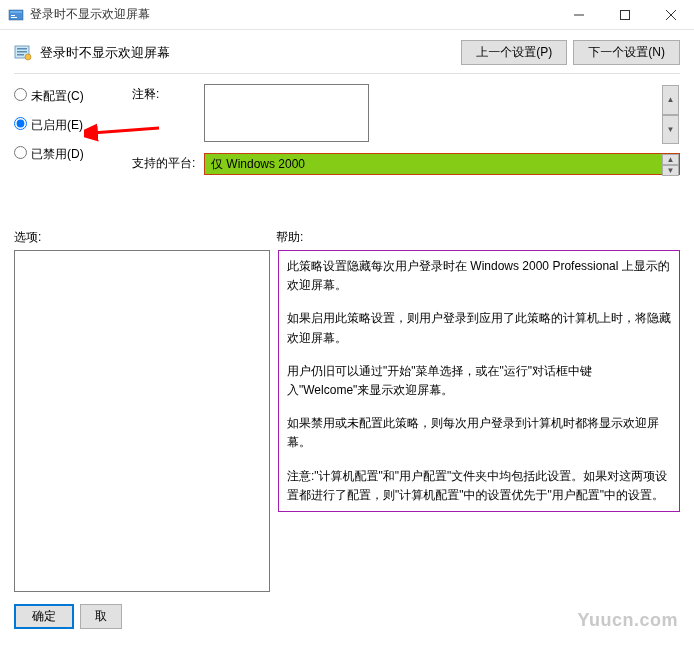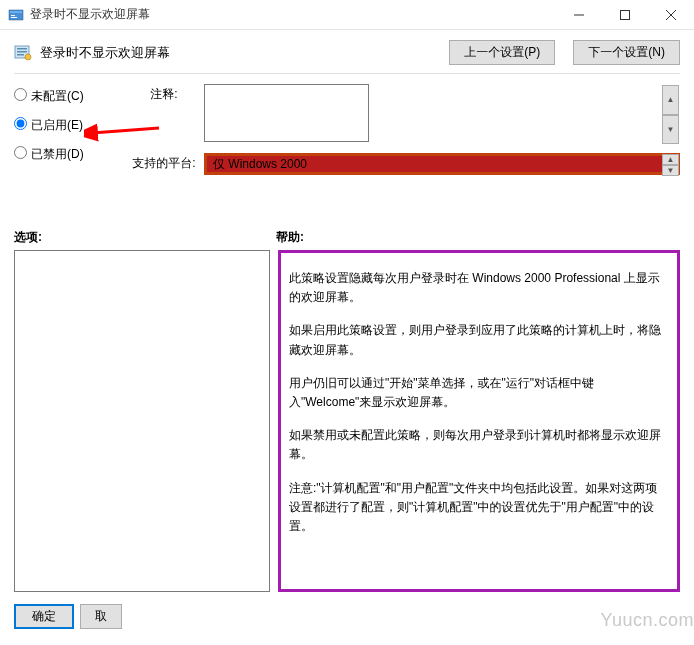--- a/index.html
+++ b/index.html
@@ -33,88 +33,88 @@
     .header-row {
       display: flex;
       align-items: center;
       padding: 10px 14px 8px 14px;
     }
     .header-row .policy-icon {
       width: 18px; height: 18px; margin-right: 8px;
       display: flex; align-items: center; justify-content: center;
     }
     .header-row .policy-title { font-size: 13px; }
-    .header-row .nav-btns { margin-left: auto; display: flex; gap: 18px; }
+    .header-row .nav-btns { margin-left: auto; display: flex; gap: 6px; }
     .btn {
       background: #e1e1e1;
       border: 1px solid #adadad;
       padding: 3px 14px;
       font-size: 12px;
       font-family: inherit;
       cursor: pointer;
     }
     .btn.primary { border: 2px solid #0078d7; padding: 2px 16px; }
     .divider { height: 1px; background: #e0e0e0; margin: 0 14px 10px 14px; }
     .config-area { display: flex; padding: 0 14px; gap: 18px; }
     .radio-col { width: 100px; padding-top: 4px; }
     .radio-row {
       display: flex; align-items: flex-start; margin-bottom: 12px; cursor: pointer;
     }
     .radio-row input { margin-right: 4px; }
     .radio-row label { cursor: pointer; }
     .right-col { flex: 1; }
     .field-row { display: flex; align-items: flex-start; margin-bottom: 8px; position: relative; }
-    .field-label { width: 72px; text-align: center; padding-right: 8px; padding-top: 2px; }
+    .field-label { width: 72px; text-align: left; padding-right: 8px; padding-top: 2px; }
     .comment-box {
       flex: 1; height: 58px; border: 1px solid #7a7a7a; background: #fff;
       padding: 2px 4px; resize: none; font-family: inherit; font-size: 12px;
       position: relative;
     }
     .textarea-wrap { flex: 1; position: relative; }
     .textarea-wrap .spin-btns, .platform-wrap .spin-btns {
       position: absolute; right: 1px; top: 1px; bottom: 1px; width: 17px;
       display: flex; flex-direction: column;
     }
     .spin-btns .spin {
       flex: 1; background: #e1e1e1; border: 1px solid #adadad;
       display: flex; align-items: center; justify-content: center;
       font-size: 8px; color: #555;
     }
     .platform-box {
-      flex: 1; height: 22px; border: 3px solid #c2410c; background: #b91c1c;
+      flex: 1; height: 22px; border: 1px solid #c2410c; background: #84cc16;
       padding: 2px 6px; font-size: 12px; display: flex; align-items: center;
     }
     .platform-wrap { flex: 1; position: relative; }
     .red-arrow {
       position: absolute; left: 84px; top: 120px; pointer-events: none;
     }
     .mid-labels {
-      display: flex; padding: 46px 28px 4px 14px; font-weight: bold;
+      display: flex; padding: 46px 28px 4px 14px;
     }
     .mid-labels .opt-label { width: 262px; }
     .lower-area {
       display: flex; padding: 0 14px; gap: 8px;
     }
     .options-box {
       width: 256px; height: 342px; border: 1px solid #7a7a7a; background: #fff;
     }
     .help-box {
-      flex: 1; height: 342px; border: 3px solid #a21caf; background: #fff;
-      padding: 16px 8px; overflow-y: auto; position: relative;
+      flex: 1; height: 262px; border: 1px solid #a21caf; background: #fff;
+      padding: 6px 8px; overflow-y: auto; position: relative;
       line-height: 1.6;
     }
     .help-box p { margin-bottom: 14px; }
     .footer-btns {
       display: flex; justify-content: flex-start; gap: 6px;
       padding: 12px 14px;
     }
     .watermark {
       position: absolute; right: 0; bottom: 14px;
-      font-size: 18px; color: #c9c9c9; font-weight: 400;
-      letter-spacing: 0.5px; padding-right: 0;
+      font-size: 18px; color: #c9c9c9; font-weight: 700;
+      letter-spacing: 0.5px; padding-right: 16px;
       background: rgba(255,255,255,0.6);
     }
   </style>
 </head>
 <body>
 
 <div class="titlebar">
   <span class="app-icon">
     <svg width="16" height="16" viewBox="0 0 16 16">
       <rect x="1" y="3" width="14" height="10" fill="#4a90d9" stroke="#2a5a8a" stroke-width="0.5"></rect>

